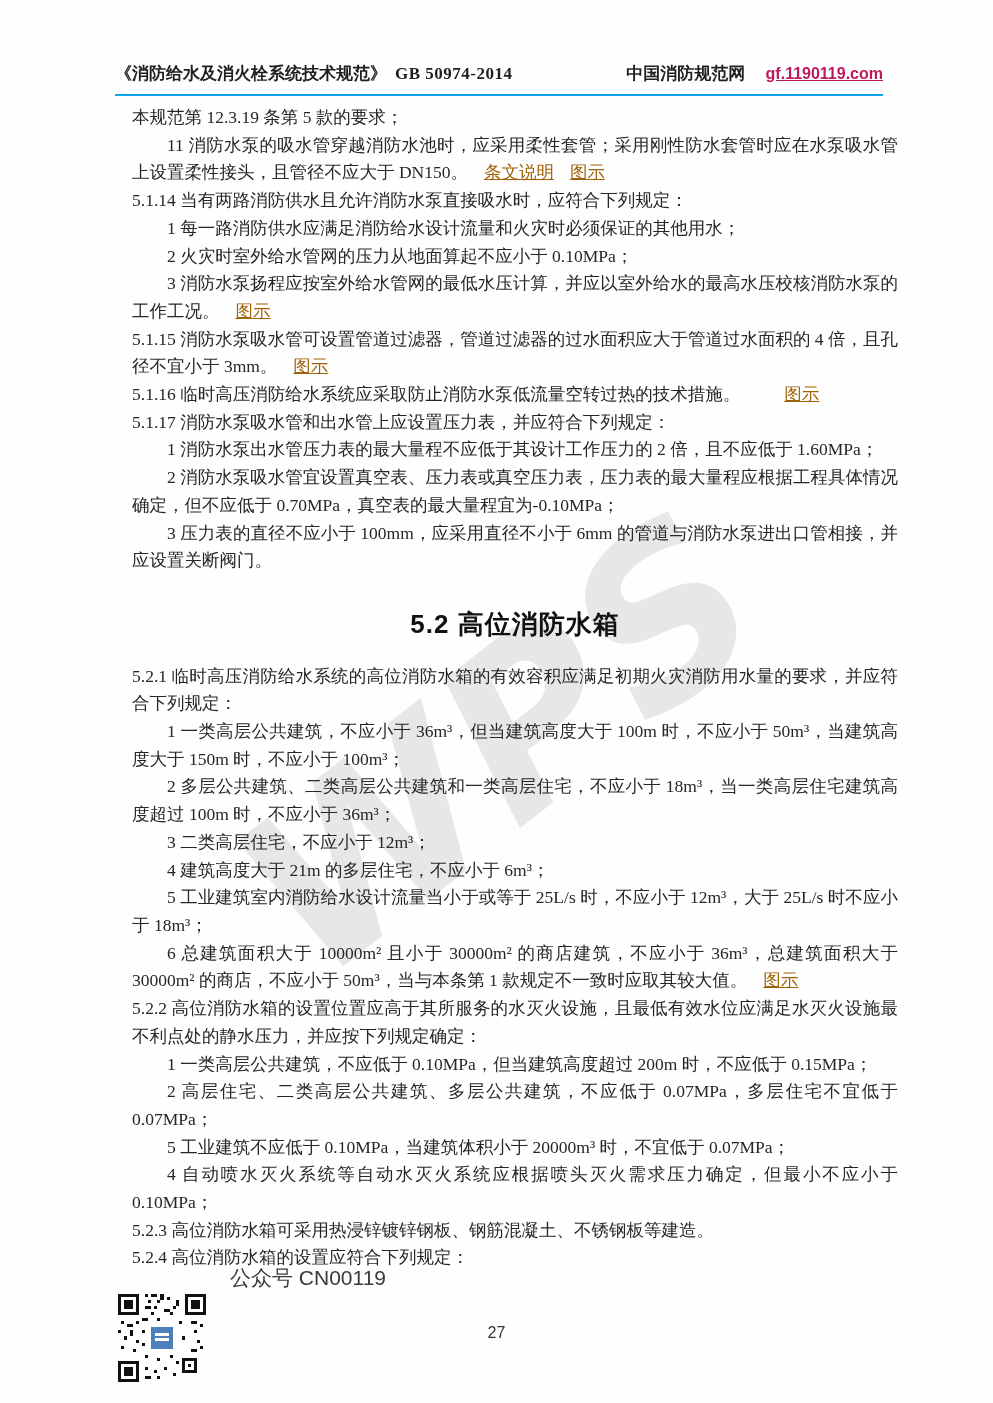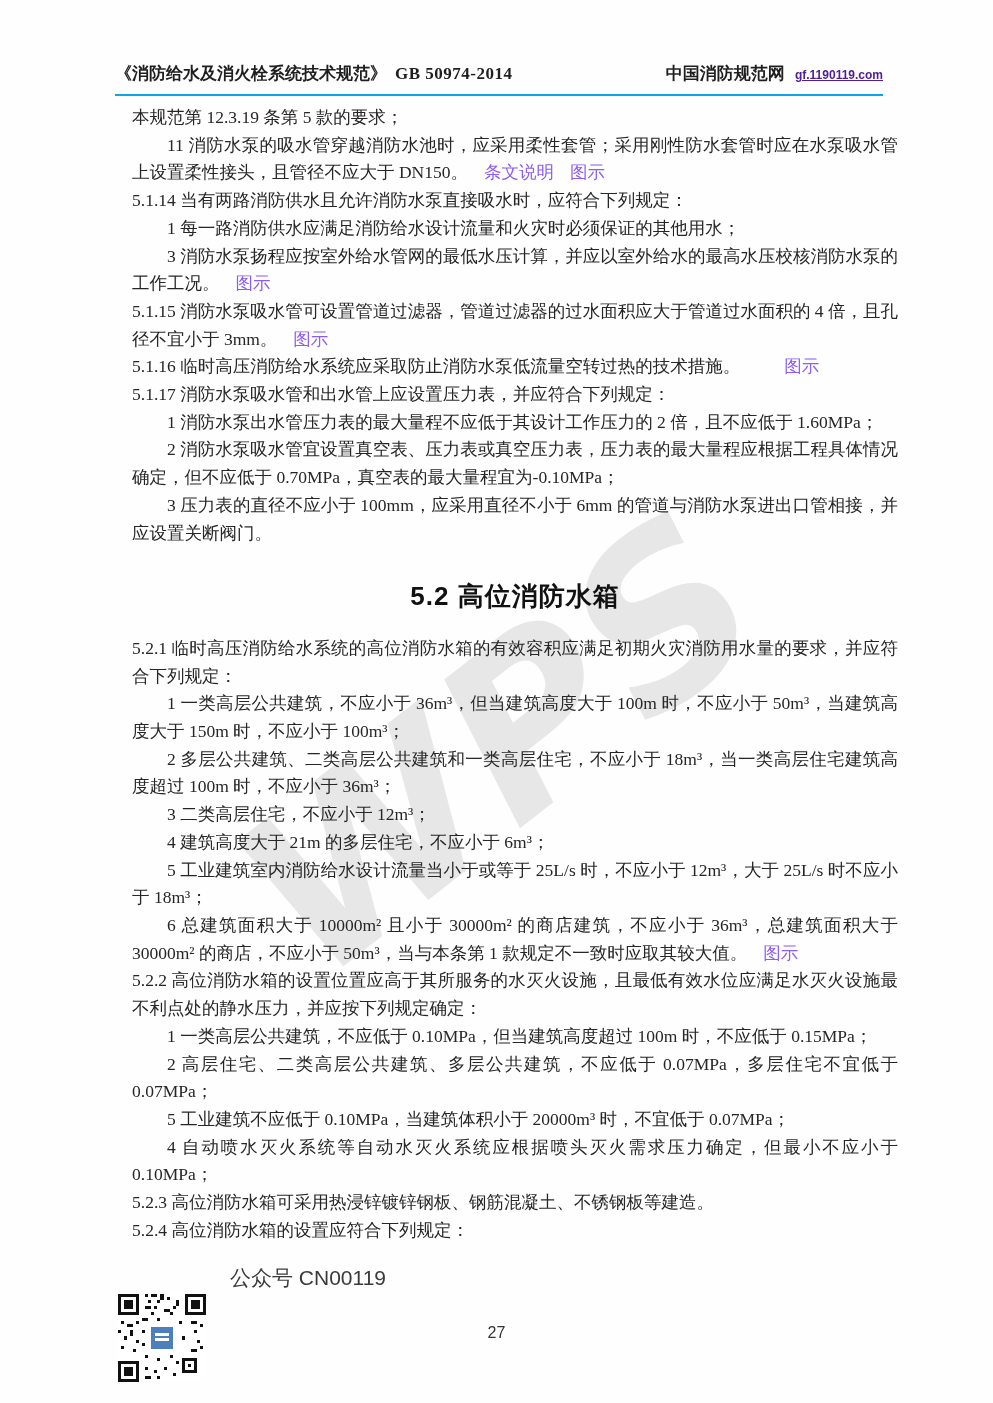--- a/index.html
+++ b/index.html
@@ -23,32 +23,32 @@
   
   .header {
     position:absolute; left:115px; right:110px; top:62px; z-index:2;
     display:flex; justify-content:space-between; align-items:baseline;
     border-bottom:2px solid #0ea5e9; padding-bottom:9px;
     font-size:17px; font-weight:bold; color:#1f1f1f;
   }
   .header-left .code { margin-left:8px; letter-spacing:0.5px; }
   .header-right { font-size:17px; }
   .site-link {
-    color:#4c1d95; text-decoration:underline; cursor:pointer; margin-left:6px;
-    font-family:"Liberation Sans","DejaVu Sans",sans-serif; font-size:12px;
+    color:#be185d; text-decoration:underline; cursor:pointer; margin-left:16px;
+    font-family:"Liberation Sans","DejaVu Sans",sans-serif; font-size:16px;
   }
   
   .content {
     position:absolute; left:132px; width:766px; top:104px; z-index:2;
     font-size:17.5px; line-height:27.7px; text-align:justify;
   }
   .para { margin:0; }
   .para.indent { text-indent:2em; }
   .doc-link {
-    color:#8b5cf6; cursor:pointer;
+    color:#a16207; text-decoration:underline; cursor:pointer;
     margin-left:16px; white-space:nowrap;
   }
   .doc-link.gap { margin-left:44px; }
   .section-heading {
     text-align:center; font-weight:bold; font-size:26px;
     margin:36px 0 24px 0; color:#111;
     font-family:"Liberation Sans","DejaVu Sans",sans-serif;
     letter-spacing:1px;
   }
   
@@ -82,39 +82,40 @@
       <span class="site-link">gf.1190119.com</span>
     </div>
   </div>
 
   <div class="content">
     <div id="part1">
         <p class="para"><span>本规范第 12.3.19 条第 5 款的要求；</span></p>
         <p class="para indent"><span>11 消防水泵的吸水管穿越消防水池时，应采用柔性套管；采用刚性防水套管时应在水泵吸水管上设置柔性接头，且管径不应大于 DN150。</span><a class="doc-link">条文说明</a><a class="doc-link">图示</a></p>
         <p class="para"><span>5.1.14 当有两路消防供水且允许消防水泵直接吸水时，应符合下列规定：</span></p>
         <p class="para indent"><span>1 每一路消防供水应满足消防给水设计流量和火灾时必须保证的其他用水；</span></p>
+        <p class="para indent"><span>2 火灾时室外给水管网的压力从地面算起不应小于 0.10MPa；</span></p>
         <p class="para indent"><span>3 消防水泵扬程应按室外给水管网的最低水压计算，并应以室外给水的最高水压校核消防水泵的工作工况。</span><a class="doc-link">图示</a></p>
         <p class="para"><span>5.1.15 消防水泵吸水管可设置管道过滤器，管道过滤器的过水面积应大于管道过水面积的 4 倍，且孔径不宜小于 3mm。</span><a class="doc-link">图示</a></p>
         <p class="para"><span>5.1.16 临时高压消防给水系统应采取防止消防水泵低流量空转过热的技术措施。</span><a class="doc-link gap">图示</a></p>
         <p class="para"><span>5.1.17 消防水泵吸水管和出水管上应设置压力表，并应符合下列规定：</span></p>
         <p class="para indent"><span>1 消防水泵出水管压力表的最大量程不应低于其设计工作压力的 2 倍，且不应低于 1.60MPa；</span></p>
         <p class="para indent"><span>2 消防水泵吸水管宜设置真空表、压力表或真空压力表，压力表的最大量程应根据工程具体情况确定，但不应低于 0.70MPa，真空表的最大量程宜为-0.10MPa；</span></p>
         <p class="para indent"><span>3 压力表的直径不应小于 100mm，应采用直径不小于 6mm 的管道与消防水泵进出口管相接，并应设置关断阀门。</span></p>
       </div>
     <h2 class="section-heading">5.2 高位消防水箱</h2>
     <div id="part2">
         <p class="para"><span>5.2.1 临时高压消防给水系统的高位消防水箱的有效容积应满足初期火灾消防用水量的要求，并应符合下列规定：</span></p>
         <p class="para indent"><span>1 一类高层公共建筑，不应小于 36m³，但当建筑高度大于 100m 时，不应小于 50m³，当建筑高度大于 150m 时，不应小于 100m³；</span></p>
         <p class="para indent"><span>2 多层公共建筑、二类高层公共建筑和一类高层住宅，不应小于 18m³，当一类高层住宅建筑高度超过 100m 时，不应小于 36m³；</span></p>
         <p class="para indent"><span>3 二类高层住宅，不应小于 12m³；</span></p>
         <p class="para indent"><span>4 建筑高度大于 21m 的多层住宅，不应小于 6m³；</span></p>
         <p class="para indent"><span>5 工业建筑室内消防给水设计流量当小于或等于 25L/s 时，不应小于 12m³，大于 25L/s 时不应小于 18m³；</span></p>
         <p class="para indent"><span>6 总建筑面积大于 10000m² 且小于 30000m² 的商店建筑，不应小于 36m³，总建筑面积大于 30000m² 的商店，不应小于 50m³，当与本条第 1 款规定不一致时应取其较大值。</span><a class="doc-link">图示</a></p>
         <p class="para"><span>5.2.2 高位消防水箱的设置位置应高于其所服务的水灭火设施，且最低有效水位应满足水灭火设施最不利点处的静水压力，并应按下列规定确定：</span></p>
-        <p class="para indent"><span>1 一类高层公共建筑，不应低于 0.10MPa，但当建筑高度超过 100m 时，不应低于 0.15MPa；</span></p>
+        <p class="para indent"><span>1 一类高层公共建筑，不应低于 0.10MPa，但当建筑高度超过 200m 时，不应低于 0.15MPa；</span></p>
         <p class="para indent"><span>2 高层住宅、二类高层公共建筑、多层公共建筑，不应低于 0.07MPa，多层住宅不宜低于 0.07MPa；</span></p>
         <p class="para indent"><span>5 工业建筑不应低于 0.10MPa，当建筑体积小于 20000m³ 时，不宜低于 0.07MPa；</span></p>
         <p class="para indent"><span>4 自动喷水灭火系统等自动水灭火系统应根据喷头灭火需求压力确定，但最小不应小于 0.10MPa；</span></p>
         <p class="para"><span>5.2.3 高位消防水箱可采用热浸锌镀锌钢板、钢筋混凝土、不锈钢板等建造。</span></p>
         <p class="para"><span>5.2.4 高位消防水箱的设置应符合下列规定：</span></p>
       </div>
   </div>
 
   <svg class="qr" viewBox="0 0 29 29" shape-rendering="crispEdges" aria-hidden="true">
     <rect x="0" y="0" width="29" height="29" fill="#ffffff"></rect>

